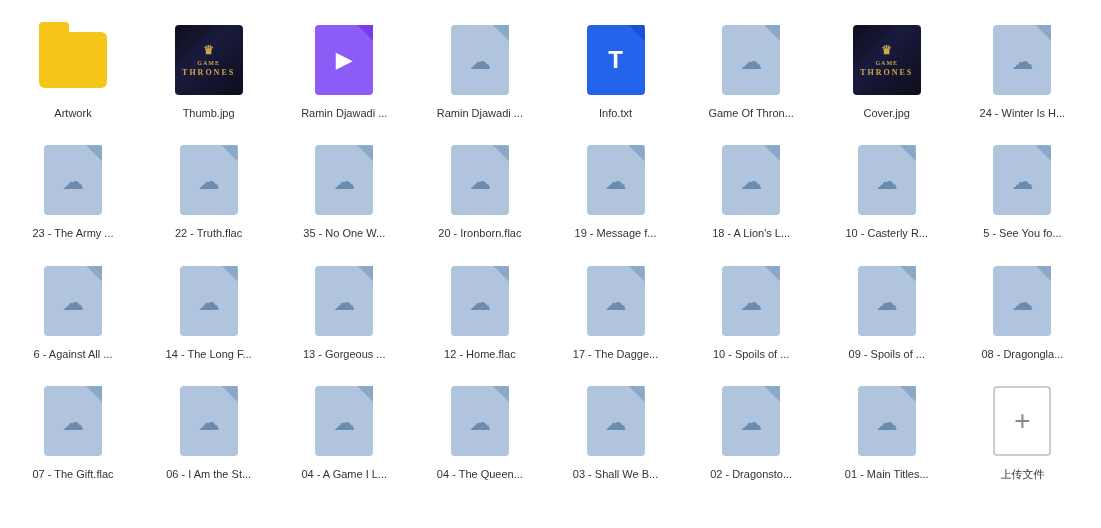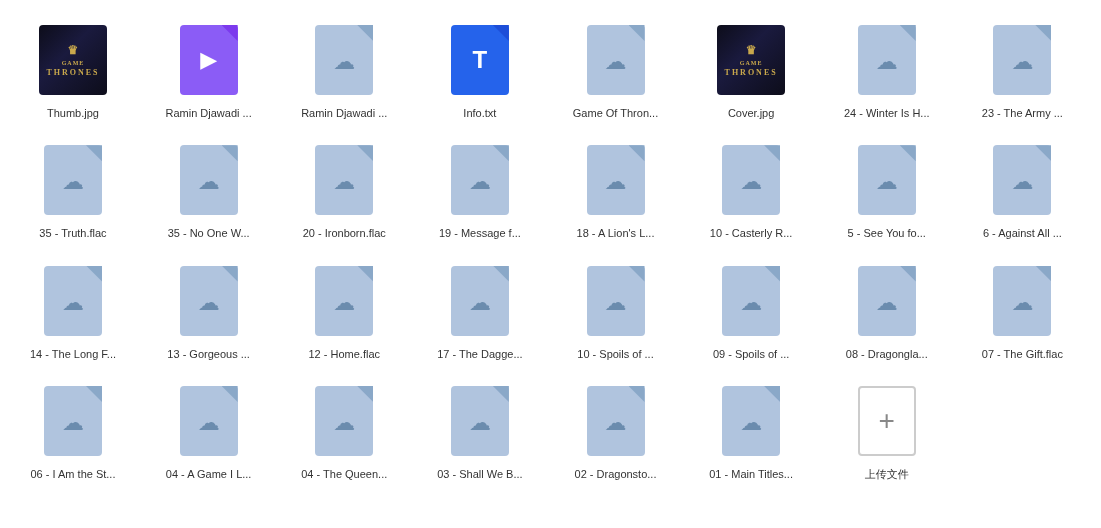--- a/index.html
+++ b/index.html
@@ -199,20 +199,26 @@
     .upload-plus {
       color: #888;
       font-size: 28px;
       font-weight: 300;
     }
   </style>
 </head>
 <body>
 
 <div class="file-grid">
+<div class="file-item">
+      <div class="file-icon">
+        <div class="icon-folder"></div>
+      </div>
+      <span class="file-label">Artwork</span>
+    </div>
     <div class="file-item">
       <div class="file-icon">
       <div class="icon-photo">
         <div class="got-thumbnail">
           <div class="got-crown">♛</div>
           <div class="got-title">GAME</div>
           <div class="got-subtitle">THRONES</div>
         </div>
       </div>
     </div>
@@ -277,21 +283,21 @@
       </div>
     </div>
       <span class="file-label">23 - The Army ...</span>
     </div>
     <div class="file-item">
       <div class="file-icon">
       <div class="icon-cloud-file">
         <span class="cloud-symbol">☁</span>
       </div>
     </div>
-      <span class="file-label">35 - Truth.flac</span>
+      <span class="file-label">22 - Truth.flac</span>
     </div>
     <div class="file-item">
       <div class="file-icon">
       <div class="icon-cloud-file">
         <span class="cloud-symbol">☁</span>
       </div>
     </div>
       <span class="file-label">35 - No One W...</span>
     </div>
     <div class="file-item">

